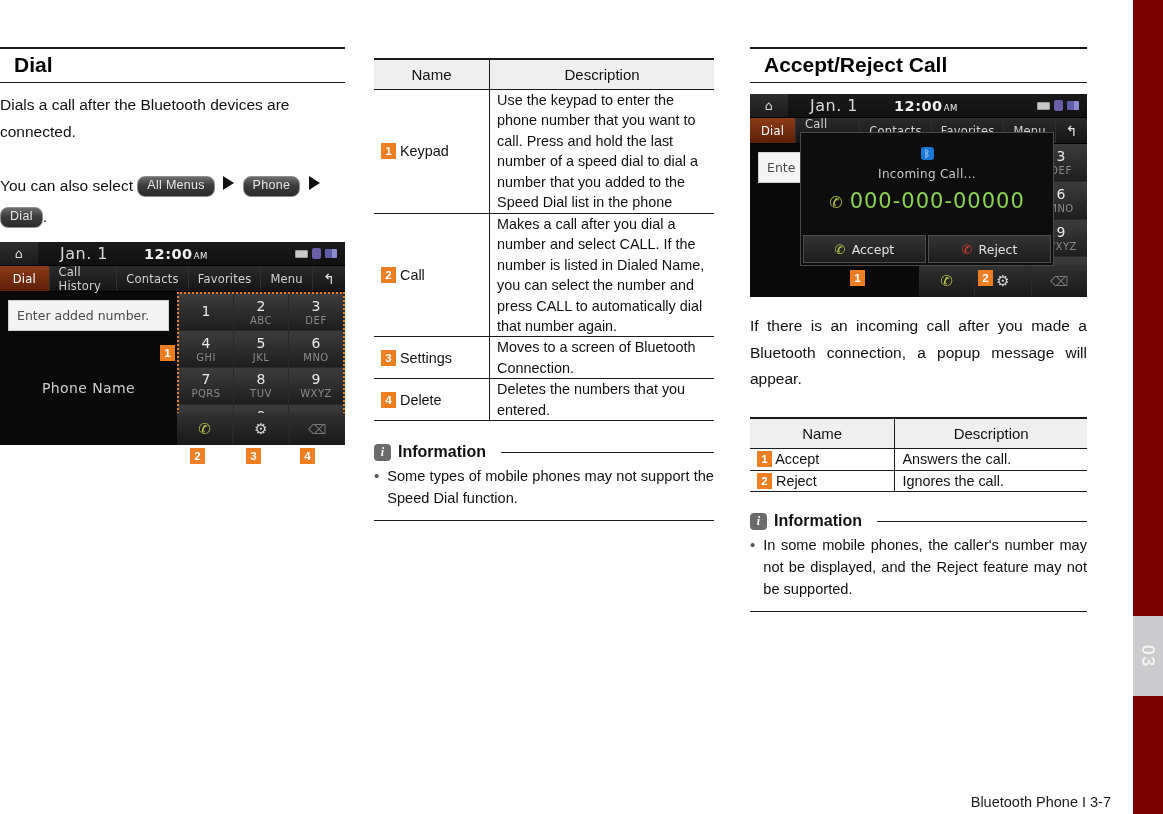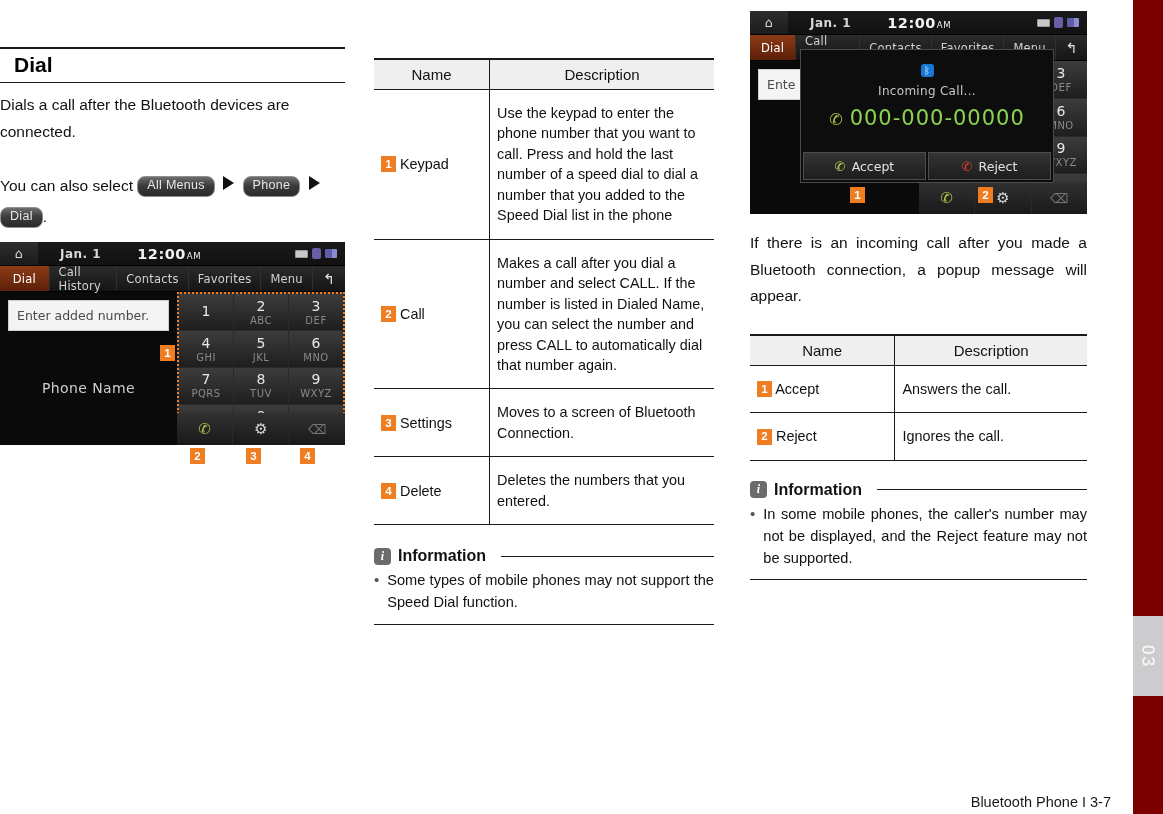--- a/index.html
+++ b/index.html
@@ -78,21 +78,21 @@
     height: 24px; background: linear-gradient(#1a1a1a, #111);
     display: flex; align-items: center; position: relative;
     border-bottom: 1px solid #000;
   }
   .hu-home {
     width: 38px; height: 100%;
     display: flex; align-items: center; justify-content: center;
     background: linear-gradient(#2e2e2e, #1b1b1b);
     color: #dcdcdc; font-size: 13px;
   }
-  .hu-date { color: #d8d8d8; font-size: 12px; margin-left: 22px; letter-spacing: .5px; font-weight: bold; }
+  .hu-date { color: #d8d8d8; font-size: 16px; margin-left: 22px; letter-spacing: .5px; }
   .hu-clock { color: #f2f2f2; font-size: 14.5px; font-weight: bold; margin-left: 36px; letter-spacing: .5px; }
   .hu-clock .ampm { font-size: 8.5px; font-weight: normal; margin-left: 1px; }
   .hu-icons { position: absolute; right: 8px; display: flex; gap: 4px; align-items: center; }
   .ic { display: inline-block; }
   .ic-batt { width: 13px; height: 8px; border: 1px solid #9b9b9b; background: #c9c9c9; border-radius: 1px; }
   .ic-bt { width: 9px; height: 11px; background: #6a5ea8; border-radius: 2px; }
   .ic-sig { width: 12px; height: 9px; background: linear-gradient(90deg,#5d5da8 55%, #8b8bcd 55%); border-radius: 1px; }
 
   .hu-tabs {
     height: 26px; display: flex; align-items: stretch;
@@ -168,21 +168,21 @@
   table.tbl {
     width: 100%; border-collapse: collapse;
     font-size: 14.4px; color: #111;
   }
   table.tbl th {
     background: #efefef; font-weight: normal; font-size: 15px;
     padding: 6px 4px; text-align: center;
     border-top: 2px solid #1a1a1a; border-bottom: 1px solid #1a1a1a;
   }
   table.tbl td {
-    padding: 13px 7px; vertical-align: middle;
+    padding: 0 7px; vertical-align: middle;
     border-bottom: 1px solid #1a1a1a;
     line-height: 1.42;
   }
   table.tbl td.name { text-align: left; white-space: nowrap; }
   table.tbl th.c-name, table.tbl td.name { border-right: 1px solid #1a1a1a; }
 
   
   .info { margin-top: 22px; }
   .info-head { display: flex; align-items: center; gap: 7px; }
   .i-badge {
@@ -425,20 +425,25 @@
           <span class="dot">•</span>
           <span class="txt">Some types of mobile phones may not support the Speed Dial function.</span>
         </li>
       </ul>
       <div class="info-rule"></div>
     </div>
   </div>
 
   <div class="col col-right">
 
+    <div class="sec-head">
+      <div class="rule-top"></div>
+      <h2>Accept/Reject Call</h2>
+      <div class="rule-bot"></div>
+    </div>
 
     <div class="hu" style="margin-top:11px; height:203px;">
 
       <div class="hu-status">
         <div class="hu-home">⌂</div>
         <div class="hu-date">Jan.  1</div>
         <div class="hu-clock">
           <span>12:00</span><span class="ampm">AM</span>
         </div>
         <div class="hu-icons">

